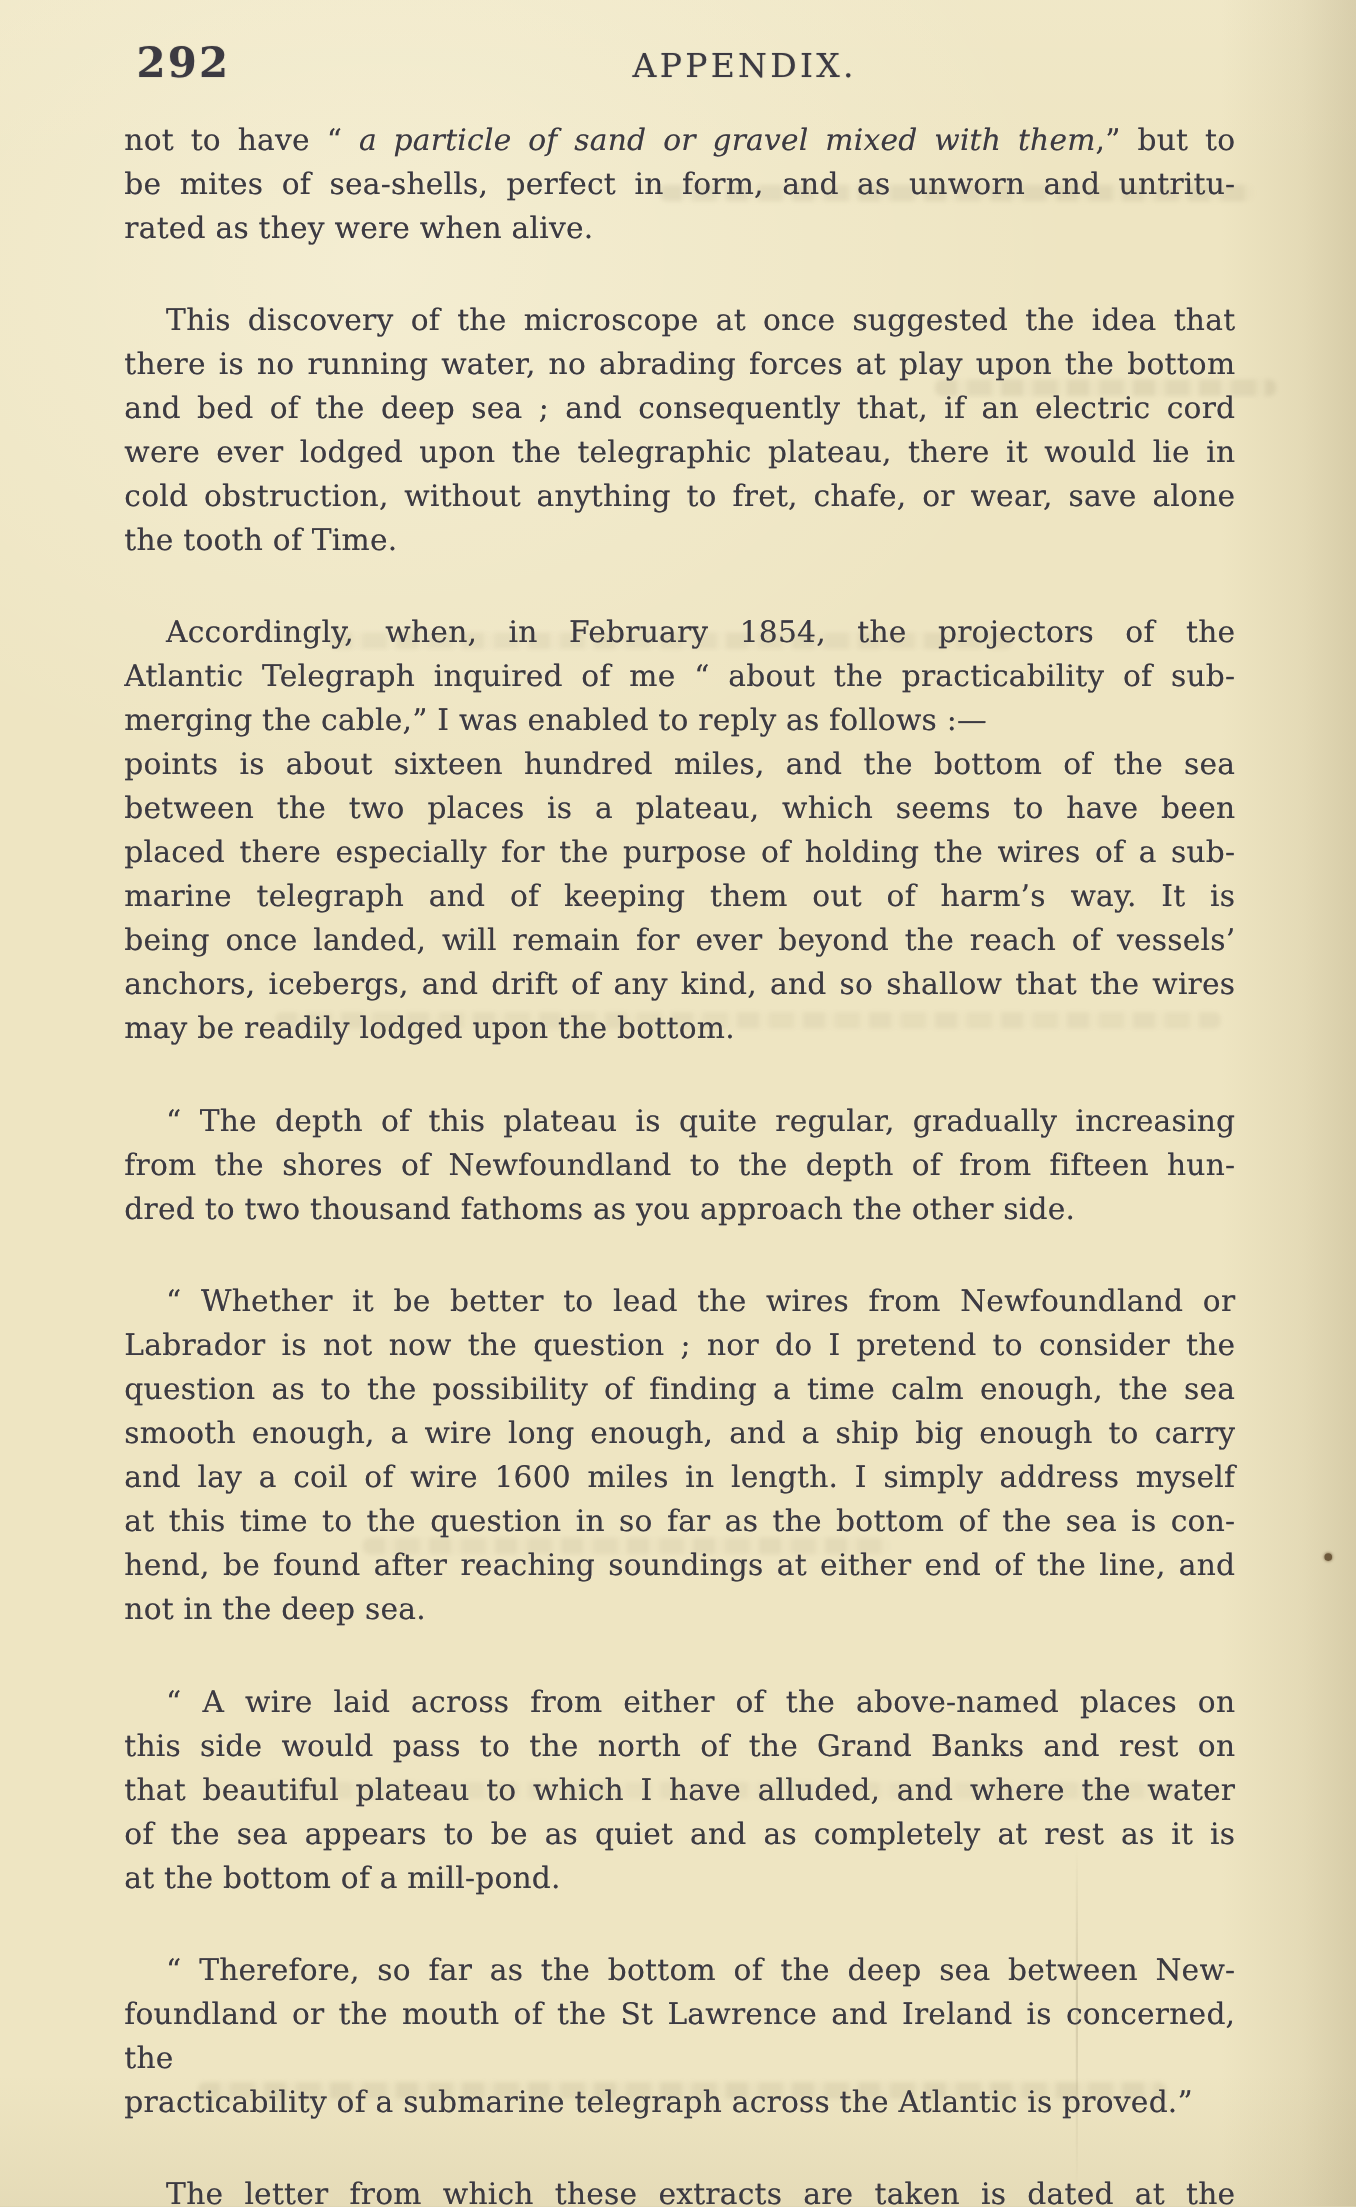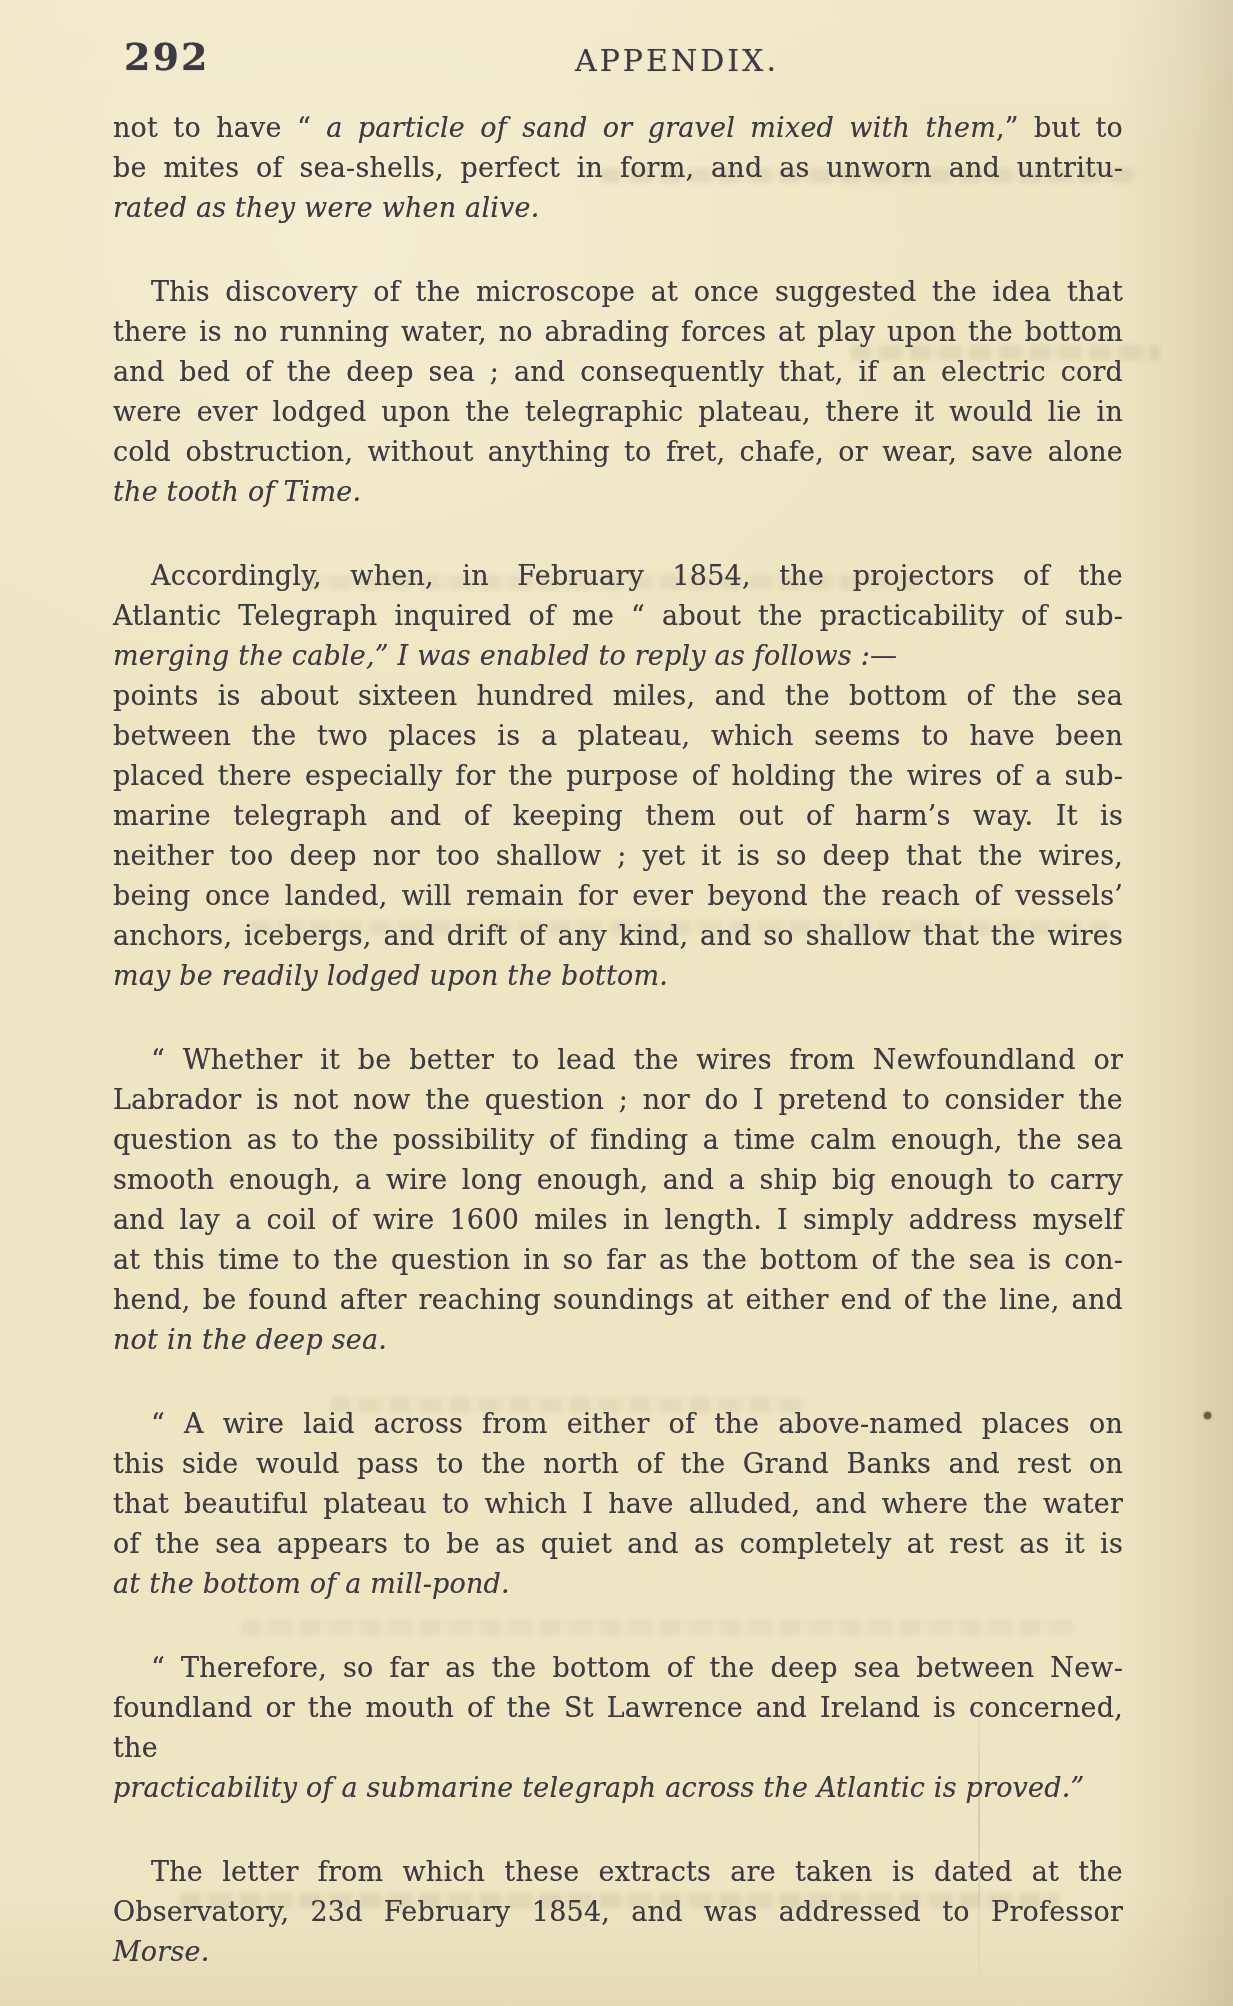--- a/index.html
+++ b/index.html
@@ -41,21 +41,21 @@
     position:absolute;left:113px;top:108px;width:1010px;
     font-size:27px;line-height:40px;
     letter-spacing:0.2px;
     text-shadow:0 0 0.6px rgba(60,58,66,0.55);
   }
   .para{margin:0;padding:0;}
   .line{
     text-align:justify;
     text-align-last:justify;
   }
-  .line.lastline{text-align-last:left;font-style:italic;}
+  .line.lastline{text-align-last:left;}
   .line.firstline{text-indent:38px;margin-top:44px;}
   .speck{
     position:absolute;left:1204px;top:1412px;width:7px;height:7px;
     border-radius:50%;
     background:#6e5a3c;
     box-shadow:0 0 2px 1px rgba(110,90,60,0.45);
   }
   .crease{
     position:absolute;left:978px;top:1680px;width:2px;height:310px;
     background:linear-gradient(180deg, rgba(120,110,80,0) 0%, rgba(120,110,80,0.22) 45%, rgba(120,110,80,0) 100%);
@@ -96,24 +96,28 @@
       <div class="para">
         <div class="line firstline">Accordingly, when, in February 1854, the projectors of the</div>
         <div class="line">Atlantic Telegraph inquired of me “ about the practicability of sub-</div>
         <div class="line lastline">merging the cable,” I was enabled to reply as follows :—</div>
       </div>
       <div class="para">
         <div class="line">points is about sixteen hundred miles, and the bottom of the sea</div>
         <div class="line">between the two places is a plateau, which seems to have been</div>
         <div class="line">placed there especially for the purpose of holding the wires of a sub-</div>
         <div class="line">marine telegraph and of keeping them out of harm’s way.  It is</div>
-        <div class="line">neither too deep nor too shallow ; yet it is so deep that the wires,</div>
         <div class="line">being once landed, will remain for ever beyond the reach of vessels’</div>
         <div class="line">anchors, icebergs, and drift of any kind, and so shallow that the wires</div>
         <div class="line lastline">may be readily lodged upon the bottom.</div>
+      </div>
+      <div class="para">
+        <div class="line firstline">“ The depth of this plateau is quite regular, gradually increasing</div>
+        <div class="line">from the shores of Newfoundland to the depth of from fifteen hun-</div>
+        <div class="line lastline">dred to two thousand fathoms as you approach the other side.</div>
       </div>
       <div class="para">
         <div class="line firstline">“ Whether it be better to lead the wires from Newfoundland or</div>
         <div class="line">Labrador is not now the question ; nor do I pretend to consider the</div>
         <div class="line">question as to the possibility of finding a time calm enough, the sea</div>
         <div class="line">smooth enough, a wire long enough, and a ship big enough to carry</div>
         <div class="line">and lay a coil of wire 1600 miles in length.  I simply address myself</div>
         <div class="line">at this time to the question in so far as the bottom of the sea is con-</div>
         <div class="line">hend, be found after reaching soundings at either end of the line, and</div>
         <div class="line lastline">not in the deep sea.</div>

